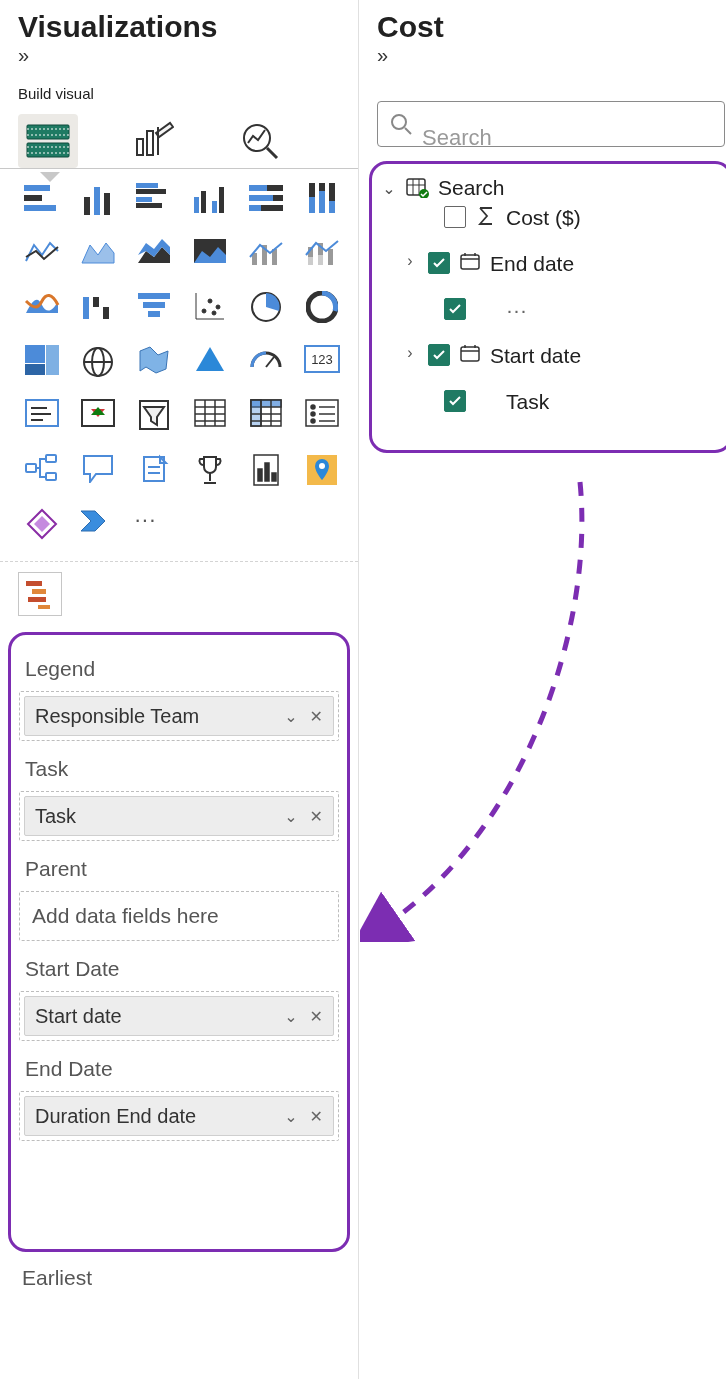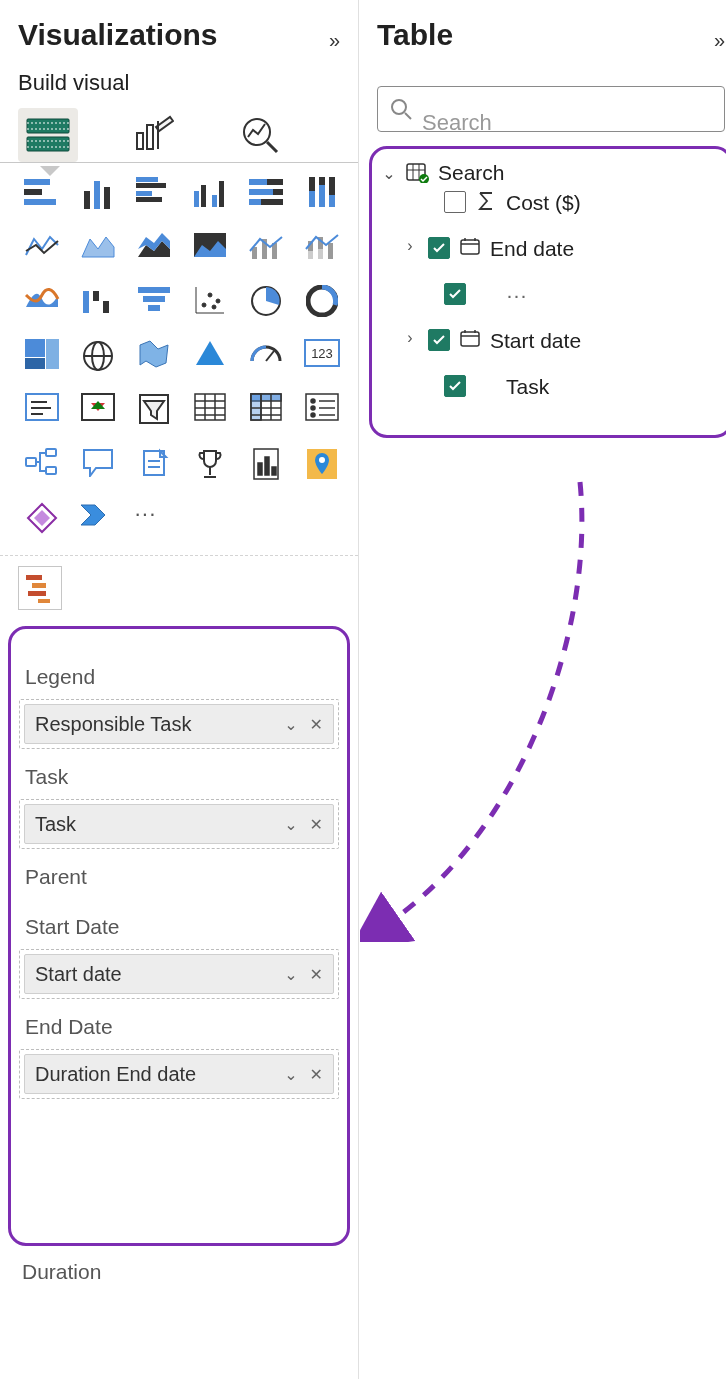--- a/index.html
+++ b/index.html
@@ -12,27 +12,28 @@
     height: 1379px;
     position: relative;
     overflow: hidden;
   }
   .panels { display: flex; height: 100%; }
   .panel { display: flex; flex-direction: column; }
   .viz-panel { width: 372px; border-right: 1px solid #e0e0e0; }
   .data-panel { flex: 1; }
 
   .panel-header {
-    display: flex; align-items: flex-end; justify-content: space-between;
-    padding: 18px 18px 18px 18px;
+    display: flex; align-items: flex-start; justify-content: space-between;
+    padding: 10px 18px 18px 18px;
+    flex-direction: column;
   }
   .panel-title { font-size: 30px; font-weight: 600; }
   .chev-collapse { font-size: 20px; color: #333; cursor: pointer; }
 
-  .subheader { font-size: 22px; padding: 0 18px 6px 18px; }
+  .subheader { font-size: 15px; padding: 0 18px 6px 18px; }
 
   .mode-tabs {
     display: flex; gap: 46px; padding: 6px 18px 0 18px; align-items: center;
     border-bottom: 1px solid #c8c8c8;
   }
   .mode-tab {
     width: 60px; height: 54px;
     display: flex; align-items: center; justify-content: center;
     border-radius: 4px; cursor: pointer;
   }
@@ -57,21 +58,21 @@
   }
   .more-dots { font-size: 22px; color: #555; justify-content: flex-start; padding-left: 4px;}
 
   .custom-viz-row { padding: 10px 18px; }
   .custom-viz {
     width: 44px; height: 44px; border: 1px solid #c6c6c6; background: #fff;
     display: flex; align-items: center; justify-content: center; cursor: pointer;
   }
 
   .field-wells {
-    margin: 6px 8px 0 8px; padding: 20px 8px 12px 8px;
+    margin: 6px 8px 0 8px; padding: 6px 8px 12px 8px;
     border: 3px solid #7c2db2; border-radius: 18px;
     position: relative; height: 620px; overflow-y: auto;
   }
   .field-wells::-webkit-scrollbar { width: 8px; }
   .field-wells::-webkit-scrollbar-thumb { background: #bbb; border-radius: 4px; }
 
   .well-group { margin-top: 6px; }
   .well-label { font-size: 21px; color: #565656; padding: 10px 6px 10px 6px; }
   .well-drop {
     border: 1px dashed #bdbdbd; border-radius: 2px; padding: 4px; background: #fff;
@@ -478,21 +479,21 @@
           <rect x="14" y="26" width="12" height="4" fill="#e0873a"></rect>
         </svg>
       </div>
     </div>
 
     <div class="field-wells">
       <div class="well-group">
         <div class="well-label">Legend</div>
         <div class="well-drop">
           <div class="well-chip">
-            <span>Responsible Task</span>
+            <span>Responsible Team</span>
             <span class="ctrls">
                 <span>⌄</span>
                 <span>✕</span>
               </span>
           </div>
         </div>
       </div>
 
       <div class="well-group">
         <div class="well-label">Task</div>
@@ -502,20 +503,23 @@
             <span class="ctrls">
                 <span>⌄</span>
                 <span>✕</span>
               </span>
           </div>
         </div>
       </div>
 
       <div class="well-group">
         <div class="well-label">Parent</div>
+        <div class="well-drop">
+          <div class="well-placeholder">Add data fields here</div>
+        </div>
       </div>
 
       <div class="well-group">
         <div class="well-label">Start Date</div>
         <div class="well-drop">
           <div class="well-chip">
             <span>Start date</span>
             <span class="ctrls">
                 <span>⌄</span>
                 <span>✕</span>
@@ -530,26 +534,26 @@
           <div class="well-chip">
             <span>Duration End date</span>
             <span class="ctrls">
                 <span>⌄</span>
                 <span>✕</span>
               </span>
           </div>
         </div>
       </div>
     </div>
-    <div class="duration-label">Duration</div>
+    <div class="duration-label">Earliest</div>
   </div>
 
   <div class="panel data-panel">
     <div class="panel-header">
-      <div class="panel-title">Table</div>
+      <div class="panel-title">Cost</div>
       <div class="chev-collapse">»</div>
     </div>
 
     <div class="search-area">
       <div class="search-box">
         <svg width="22" height="22" viewBox="0 0 22 22" stroke="#888" fill="none" stroke-width="2">
             <circle cx="9" cy="9" r="7"></circle>
             <line x1="15" y1="15" x2="21" y2="21"></line>
           </svg>
         <input type="text" placeholder="Search" style="">

